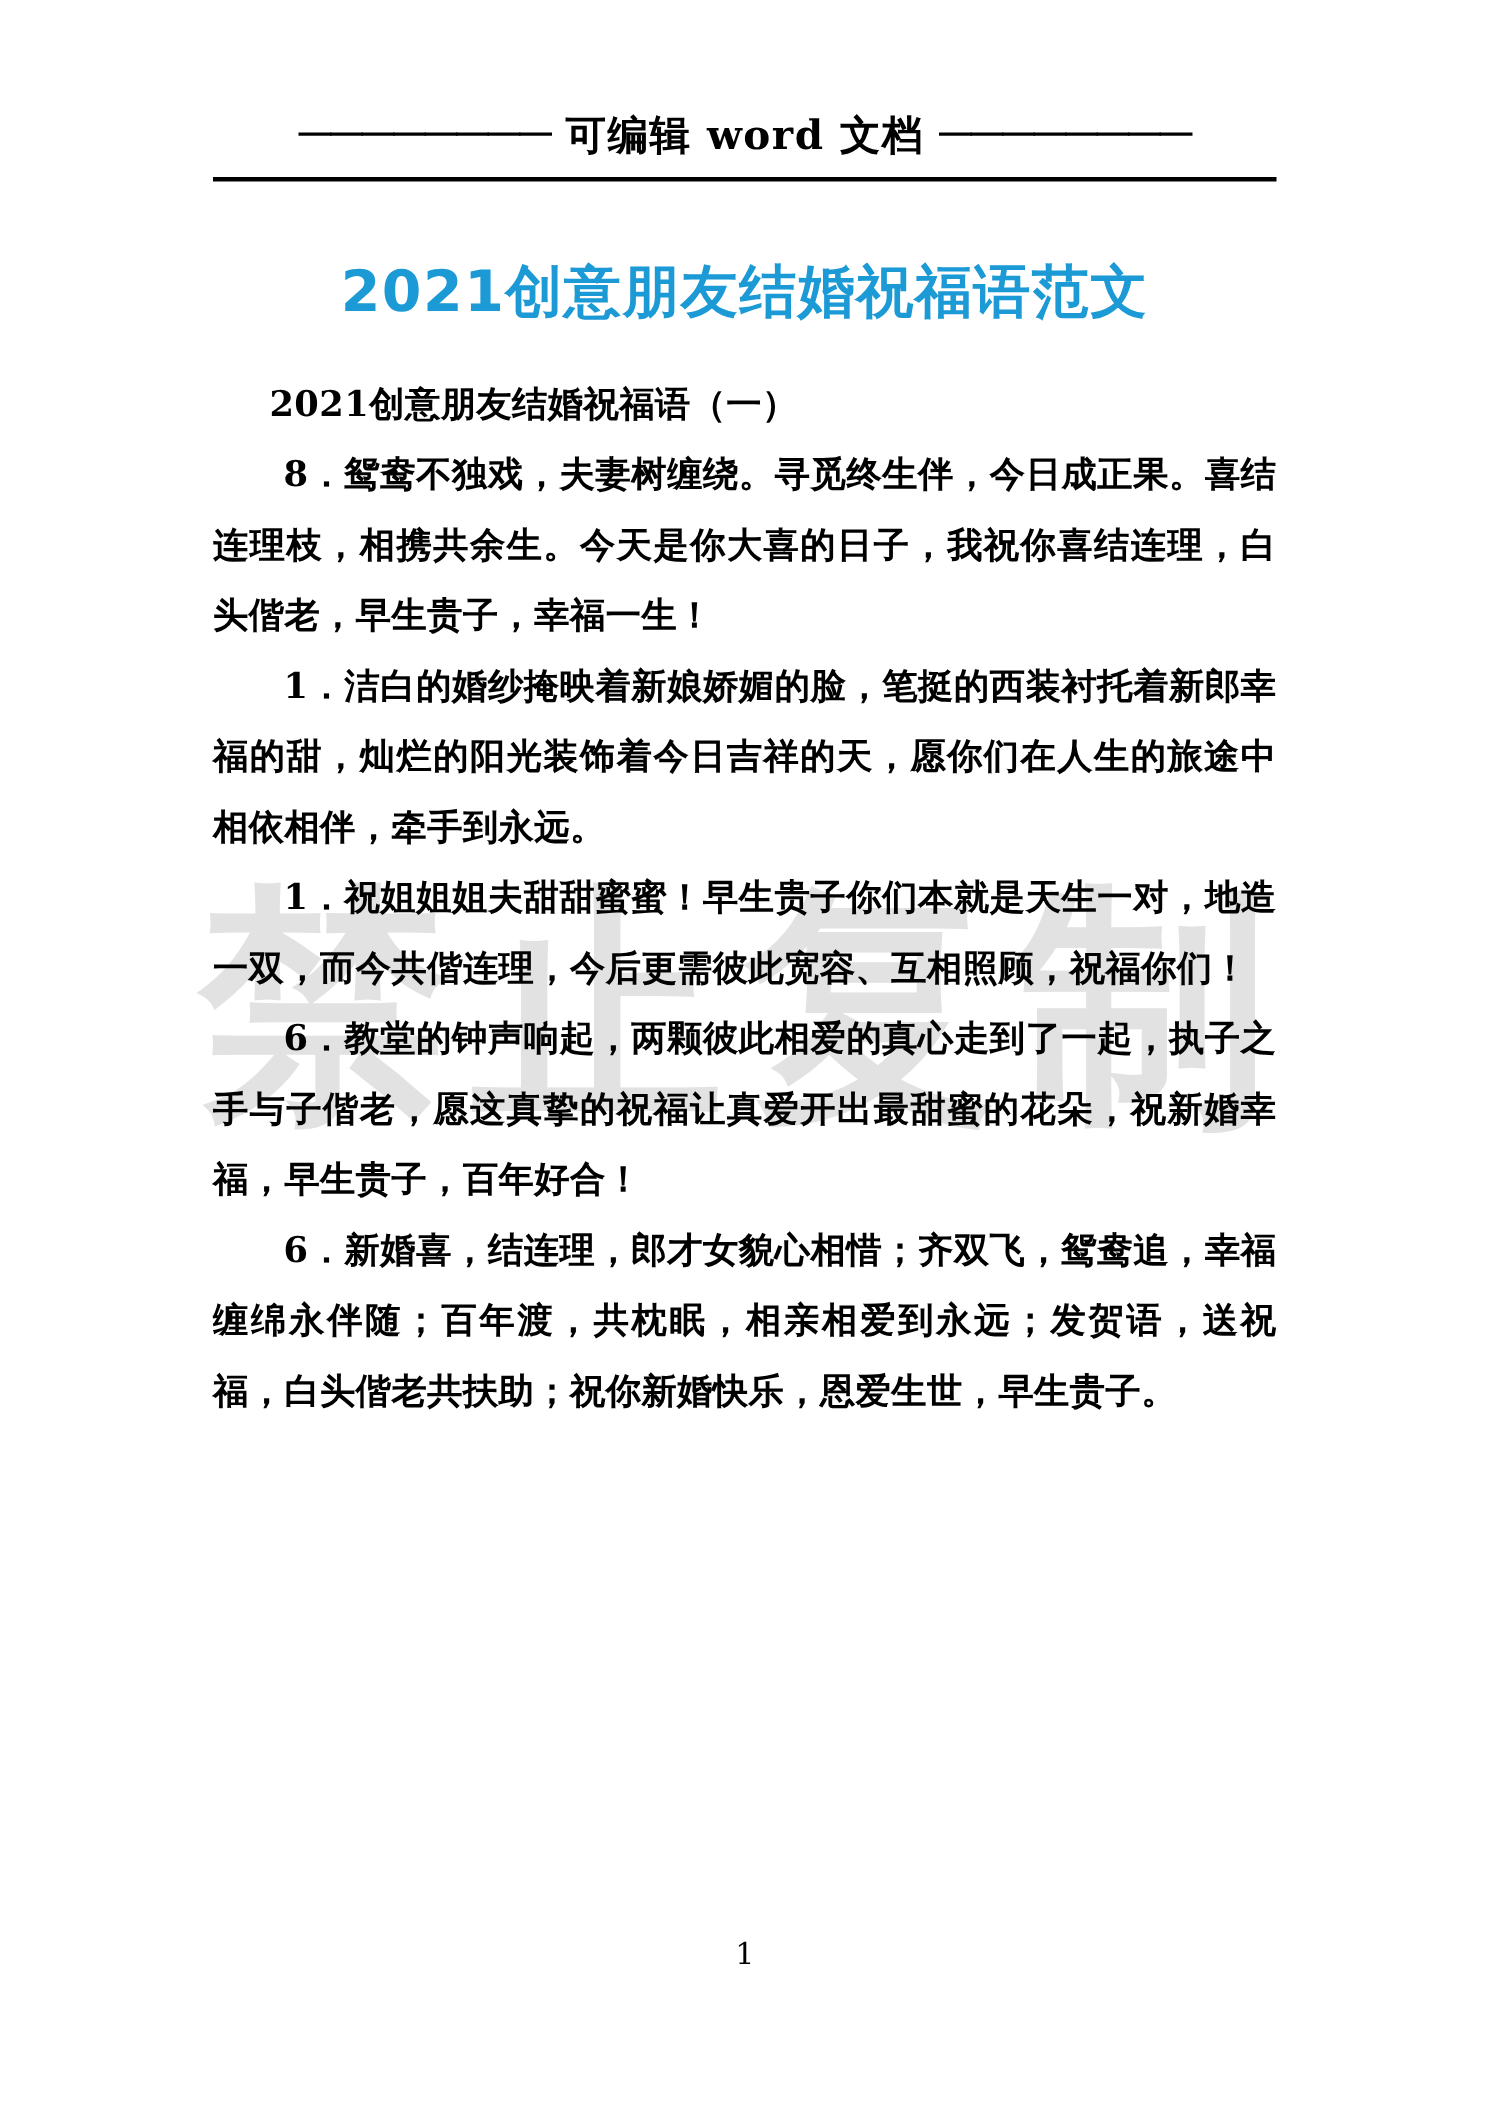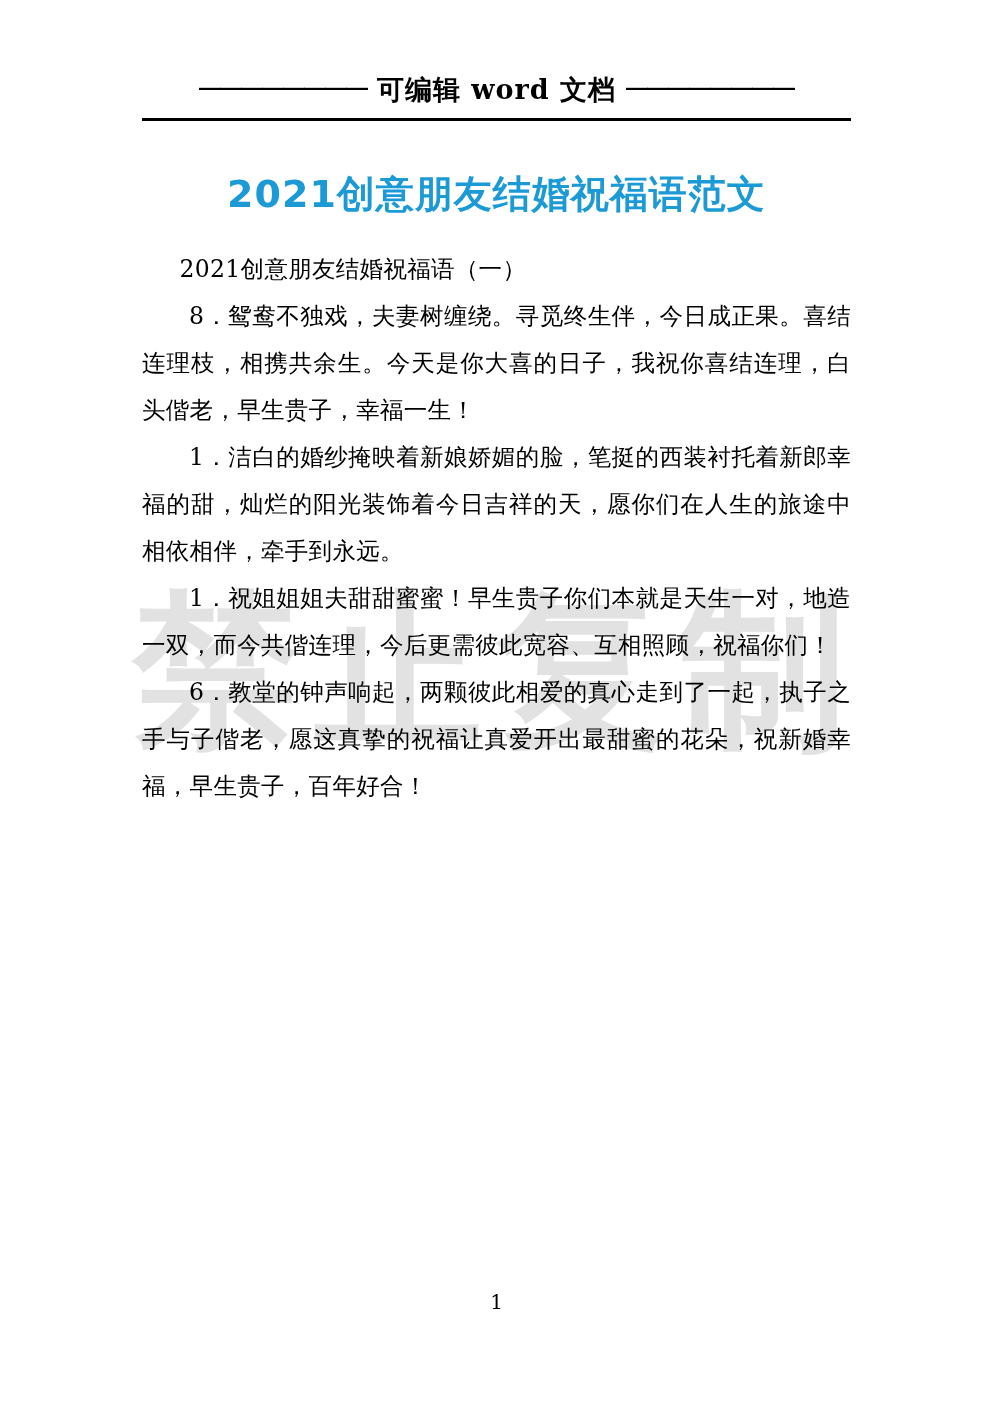--- a/index.html
+++ b/index.html
@@ -76,20 +76,21 @@
   }
   .para {
     font-size: 23.5px;
     line-height: 47px;
     color: #000000;
     text-align: justify;
     text-justify: inter-ideograph;
     margin: 0;
     text-indent: 2em;
     letter-spacing: 0.3px;
+    font-weight: bold;
   }
   .para.sub {
     text-indent: 1.6em;
   }
 
   
   .watermark {
     position: absolute;
     left: 0;
     top: 560px;
@@ -133,17 +134,18 @@
   </div>
 
   <div class="doc-title">2021创意朋友结婚祝福语范文</div>
 
   <div class="content">
     <p class="para sub">2021创意朋友结婚祝福语（一）</p>
     <p class="para">8．鸳鸯不独戏，夫妻树缠绕。寻觅终生伴，今日成正果。喜结连理枝，相携共余生。今天是你大喜的日子，我祝你喜结连理，白头偕老，早生贵子，幸福一生！</p>
     <p class="para">1．洁白的婚纱掩映着新娘娇媚的脸，笔挺的西装衬托着新郎幸福的甜，灿烂的阳光装饰着今日吉祥的天，愿你们在人生的旅途中相依相伴，牵手到永远。</p>
     <p class="para">1．祝姐姐姐夫甜甜蜜蜜！早生贵子你们本就是天生一对，地造一双，而今共偕连理，今后更需彼此宽容、互相照顾，祝福你们！</p>
     <p class="para">6．教堂的钟声响起，两颗彼此相爱的真心走到了一起，执子之手与子偕老，愿这真挚的祝福让真爱开出最甜蜜的花朵，祝新婚幸福，早生贵子，百年好合！</p>
+    <p class="para">6．新婚喜，结连理，郎才女貌心相惜；齐双飞，鸳鸯追，幸福缠绵永伴随；百年渡，共枕眠，相亲相爱到永远；发贺语，送祝福，白头偕老共扶助；祝你新婚快乐，恩爱生世，早生贵子。</p>
   </div>
 
   <div class="page-number">1</div>
 
 </div>
 
 </body></html>

